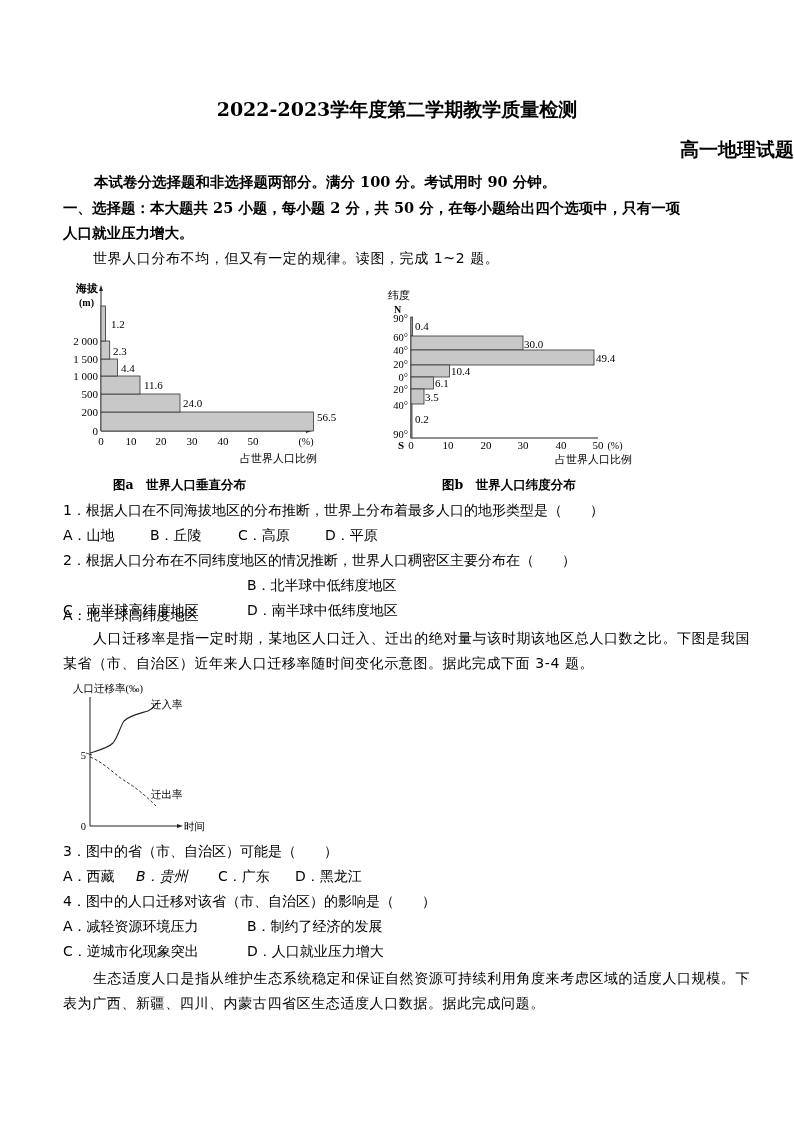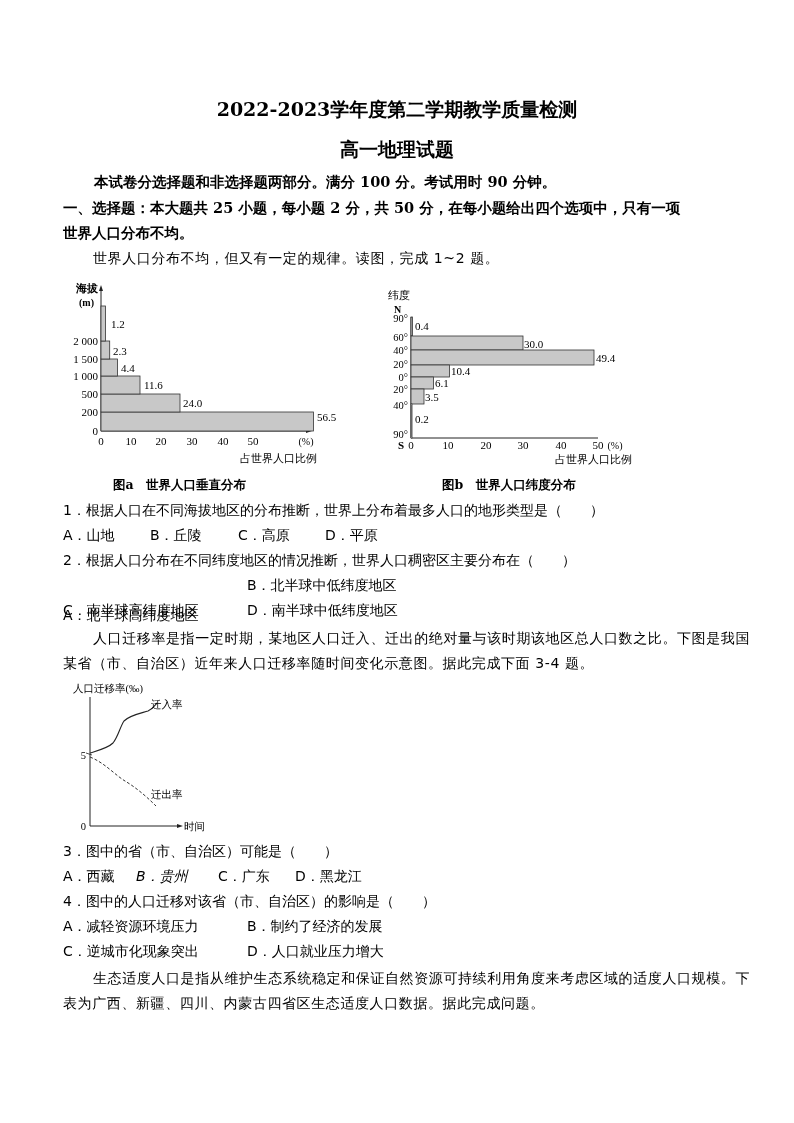--- a/index.html
+++ b/index.html
@@ -11,25 +11,25 @@
   .song { font-family:"DejaVu Sans", sans-serif; font-size:14px; }
   .small { font-family:"DejaVu Sans", sans-serif; font-size:14px; letter-spacing:0.6px; }
   .cap { font-family:"DejaVu Serif", serif; font-weight:bold; font-size:12.5px; }
   .opt { position:absolute; white-space:nowrap; font-family:"DejaVu Sans", sans-serif; font-size:14px; }
   svg text { font-family:"Liberation Serif", serif; }
 </style>
 </head>
 <body>
 
 <div class="abs title" style="left:0;width:794px;text-align:center;top:97px;">2022-2023学年度第二学期教学质量检测</div>
-<div class="abs title" style="left:0;width:794px;text-align:center;top:137px;">高一地理试题</div>
+<div class="abs title" style="left:0;width:794px;text-align:right;top:137px;">高一地理试题</div>
 
 <div class="abs bold" style="left:94px;top:173px;">本试卷分选择题和非选择题两部分。满分 100 分。考试用时 90 分钟。</div>
 <div class="abs bold" style="left:63px;top:199px;">一、选择题：本大题共 25 小题，每小题 2 分，共 50 分，在每小题给出四个选项中，只有一项</div>
-<div class="abs bold" style="left:63px;top:224px;">世界人口分布不均。</div>
+<div class="abs bold" style="left:63px;top:224px;">人口就业压力增大。</div>
 
 <div class="abs small" style="left:93px;top:250px;">世界人口分布不均，但又有一定的规律。读图，完成 1~2 题。</div>
 
 <svg class="abs" style="left:60px;top:275px;" width="290" height="195" viewBox="0 0 290 195">
 
   <text x="16" y="17" font-size="11" font-weight="bold" font-family="DejaVu Sans, sans-serif">海拔</text>
   <text x="19" y="31" font-size="10" font-weight="bold">(m)</text>
 
   <line x1="41" y1="13" x2="41" y2="156" stroke="#222" stroke-width="1"></line>
   <polygon points="41,10 39,16 43,16" fill="#222"></polygon>

